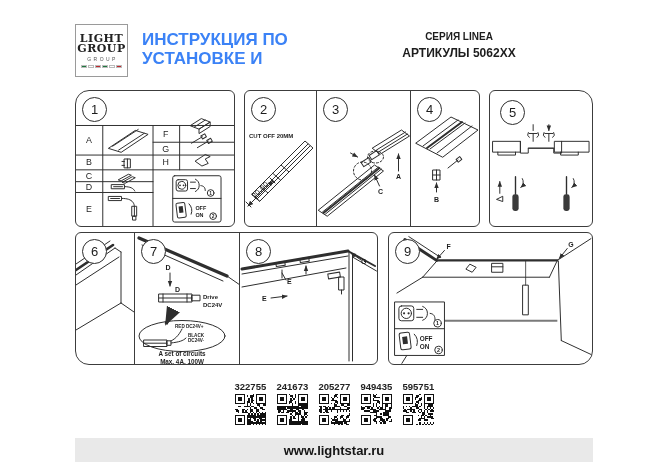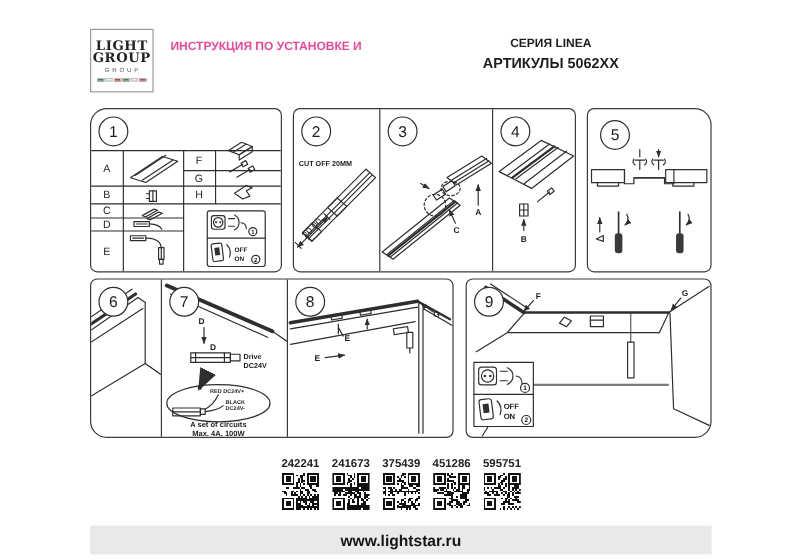--- a/index.html
+++ b/index.html
@@ -7,22 +7,22 @@
         font-family:"Liberation Sans",sans-serif;color:#1d1d1d;text-decoration:underline;}
   
   .logo{position:absolute;left:75px;top:24px;width:53px;height:53px;border:1px solid #9a9a9a;
         box-sizing:border-box;display:flex;flex-direction:column;align-items:center;justify-content:center;}
   .logo .w1,.logo .w2{font-family:"DejaVu Serif","Liberation Serif",serif;font-weight:700;
         font-size:11px;line-height:10px;letter-spacing:.5px;color:#222;}
   .logo .w3{font-size:5px;letter-spacing:2.4px;color:#555;margin:2px 0 3px 2px;}
   .flags{display:flex;gap:1px;}
   .flags i{display:block;width:6px;height:3px;border:.5px solid #bbb;box-sizing:border-box;}
   .fl-g{background:#1d7a3e;} .fl-w{background:#fff;} .fl-r{background:#c0272d;}
-  .title{position:absolute;left:142px;top:30px;width:240px;font-size:10px;font-weight:700;
-         line-height:19px;color:#ec4899;}
+  .title{position:absolute;left:142px;top:30px;width:240px;font-size:17px;font-weight:700;
+         line-height:19px;color:#3b82f6;}
   .series{position:absolute;left:388px;top:31px;width:142px;text-align:center;}
   .series .s1{font-size:10px;font-weight:700;margin-bottom:4px;}
   .series .s2{font-size:12px;font-weight:700;}
   
   .box{position:absolute;border:1px solid #3c3c3c;background:#fff;box-sizing:border-box;}
   #box1{left:75px;top:90px;width:160px;height:137px;border-radius:14px 6px 6px 6px;}
   #box2{left:244px;top:90px;width:236px;height:137px;border-radius:6px;}
   #box3{left:489px;top:90px;width:104px;height:137px;border-radius:6px 14px 6px 6px;}
   #box4{left:75px;top:232px;width:303px;height:133px;border-radius:6px 6px 6px 14px;}
   #box5{left:388px;top:232px;width:205px;height:133px;border-radius:6px 6px 14px 6px;}
@@ -366,21 +366,21 @@
           <text class="t" font-size="6.5" x="31" y="116.5">ON</text>
           <circle class="ln" cx="50" cy="117.5" r="3.8"></circle>
           <text class="t" font-size="5.5" text-anchor="middle" x="50" y="119.5">2</text>
         </g>
       </g>
     </svg>
   </div>
 
   <div class="arts">
     <div class="art">
-      <div class="art-num">242241</div>
+      <div class="art-num">322755</div>
       <svg class="qr" viewBox="0 0 21 21">
           <rect x="0" y="0" width="1" height="1"></rect>
           <rect x="1" y="0" width="1" height="1"></rect>
           <rect x="2" y="0" width="1" height="1"></rect>
           <rect x="3" y="0" width="1" height="1"></rect>
           <rect x="4" y="0" width="1" height="1"></rect>
           <rect x="5" y="0" width="1" height="1"></rect>
           <rect x="6" y="0" width="1" height="1"></rect>
           <rect x="12" y="0" width="1" height="1"></rect>
           <rect x="14" y="0" width="1" height="1"></rect>
@@ -890,21 +890,21 @@
           <rect x="13" y="20" width="1" height="1"></rect>
           <rect x="14" y="20" width="1" height="1"></rect>
           <rect x="15" y="20" width="1" height="1"></rect>
           <rect x="17" y="20" width="1" height="1"></rect>
           <rect x="18" y="20" width="1" height="1"></rect>
           <rect x="19" y="20" width="1" height="1"></rect>
           <rect x="20" y="20" width="1" height="1"></rect>
         </svg>
     </div>
     <div class="art">
-      <div class="art-num">375439</div>
+      <div class="art-num">205277</div>
       <svg class="qr" viewBox="0 0 21 21">
           <rect x="0" y="0" width="1" height="1"></rect>
           <rect x="1" y="0" width="1" height="1"></rect>
           <rect x="2" y="0" width="1" height="1"></rect>
           <rect x="3" y="0" width="1" height="1"></rect>
           <rect x="4" y="0" width="1" height="1"></rect>
           <rect x="5" y="0" width="1" height="1"></rect>
           <rect x="6" y="0" width="1" height="1"></rect>
           <rect x="11" y="0" width="1" height="1"></rect>
           <rect x="12" y="0" width="1" height="1"></rect>
@@ -1122,21 +1122,21 @@
           <rect x="5" y="20" width="1" height="1"></rect>
           <rect x="6" y="20" width="1" height="1"></rect>
           <rect x="10" y="20" width="1" height="1"></rect>
           <rect x="13" y="20" width="1" height="1"></rect>
           <rect x="15" y="20" width="1" height="1"></rect>
           <rect x="18" y="20" width="1" height="1"></rect>
           <rect x="19" y="20" width="1" height="1"></rect>
         </svg>
     </div>
     <div class="art">
-      <div class="art-num">451286</div>
+      <div class="art-num">949435</div>
       <svg class="qr" viewBox="0 0 21 21">
           <rect x="0" y="0" width="1" height="1"></rect>
           <rect x="1" y="0" width="1" height="1"></rect>
           <rect x="2" y="0" width="1" height="1"></rect>
           <rect x="3" y="0" width="1" height="1"></rect>
           <rect x="4" y="0" width="1" height="1"></rect>
           <rect x="5" y="0" width="1" height="1"></rect>
           <rect x="6" y="0" width="1" height="1"></rect>
           <rect x="8" y="0" width="1" height="1"></rect>
           <rect x="10" y="0" width="1" height="1"></rect>

